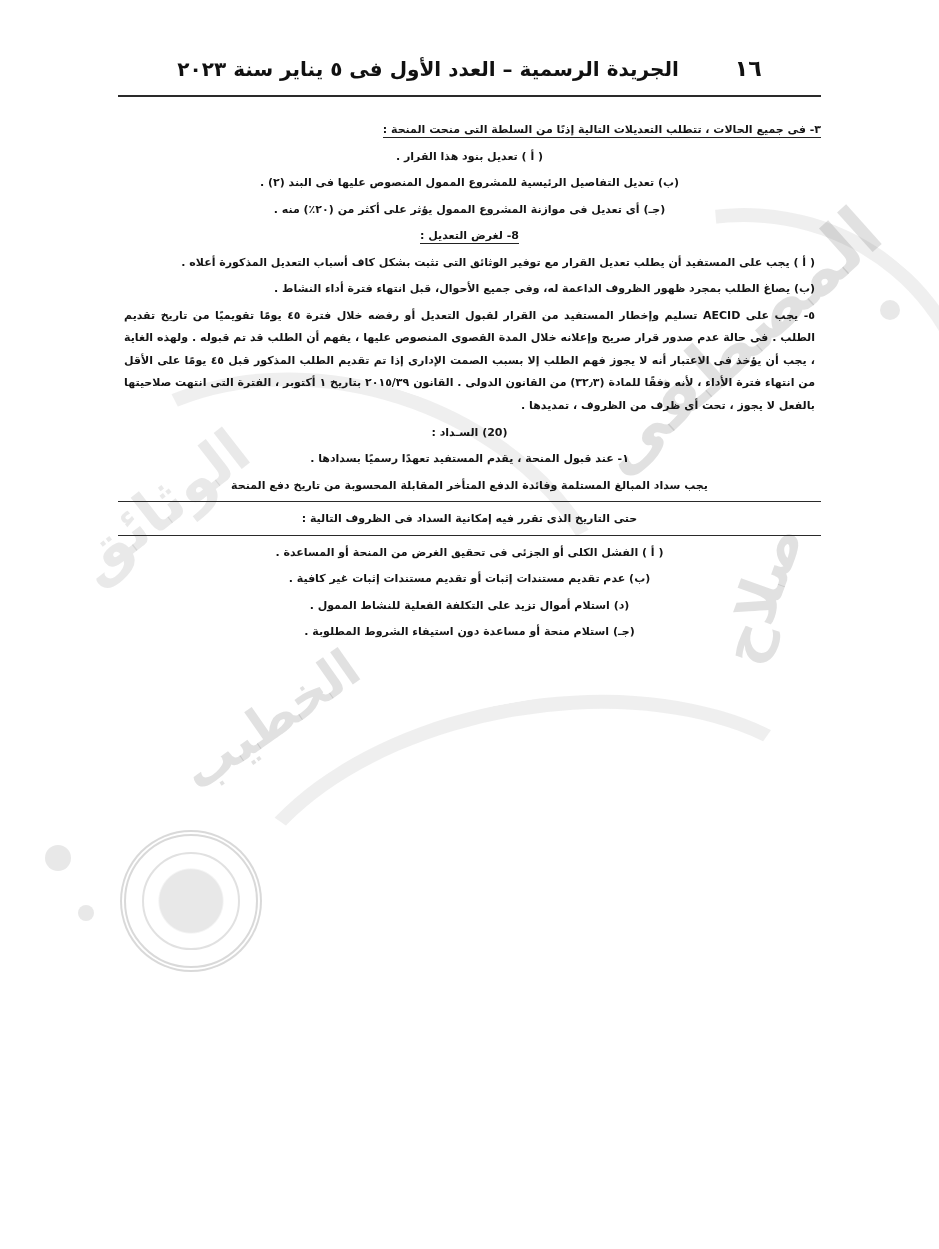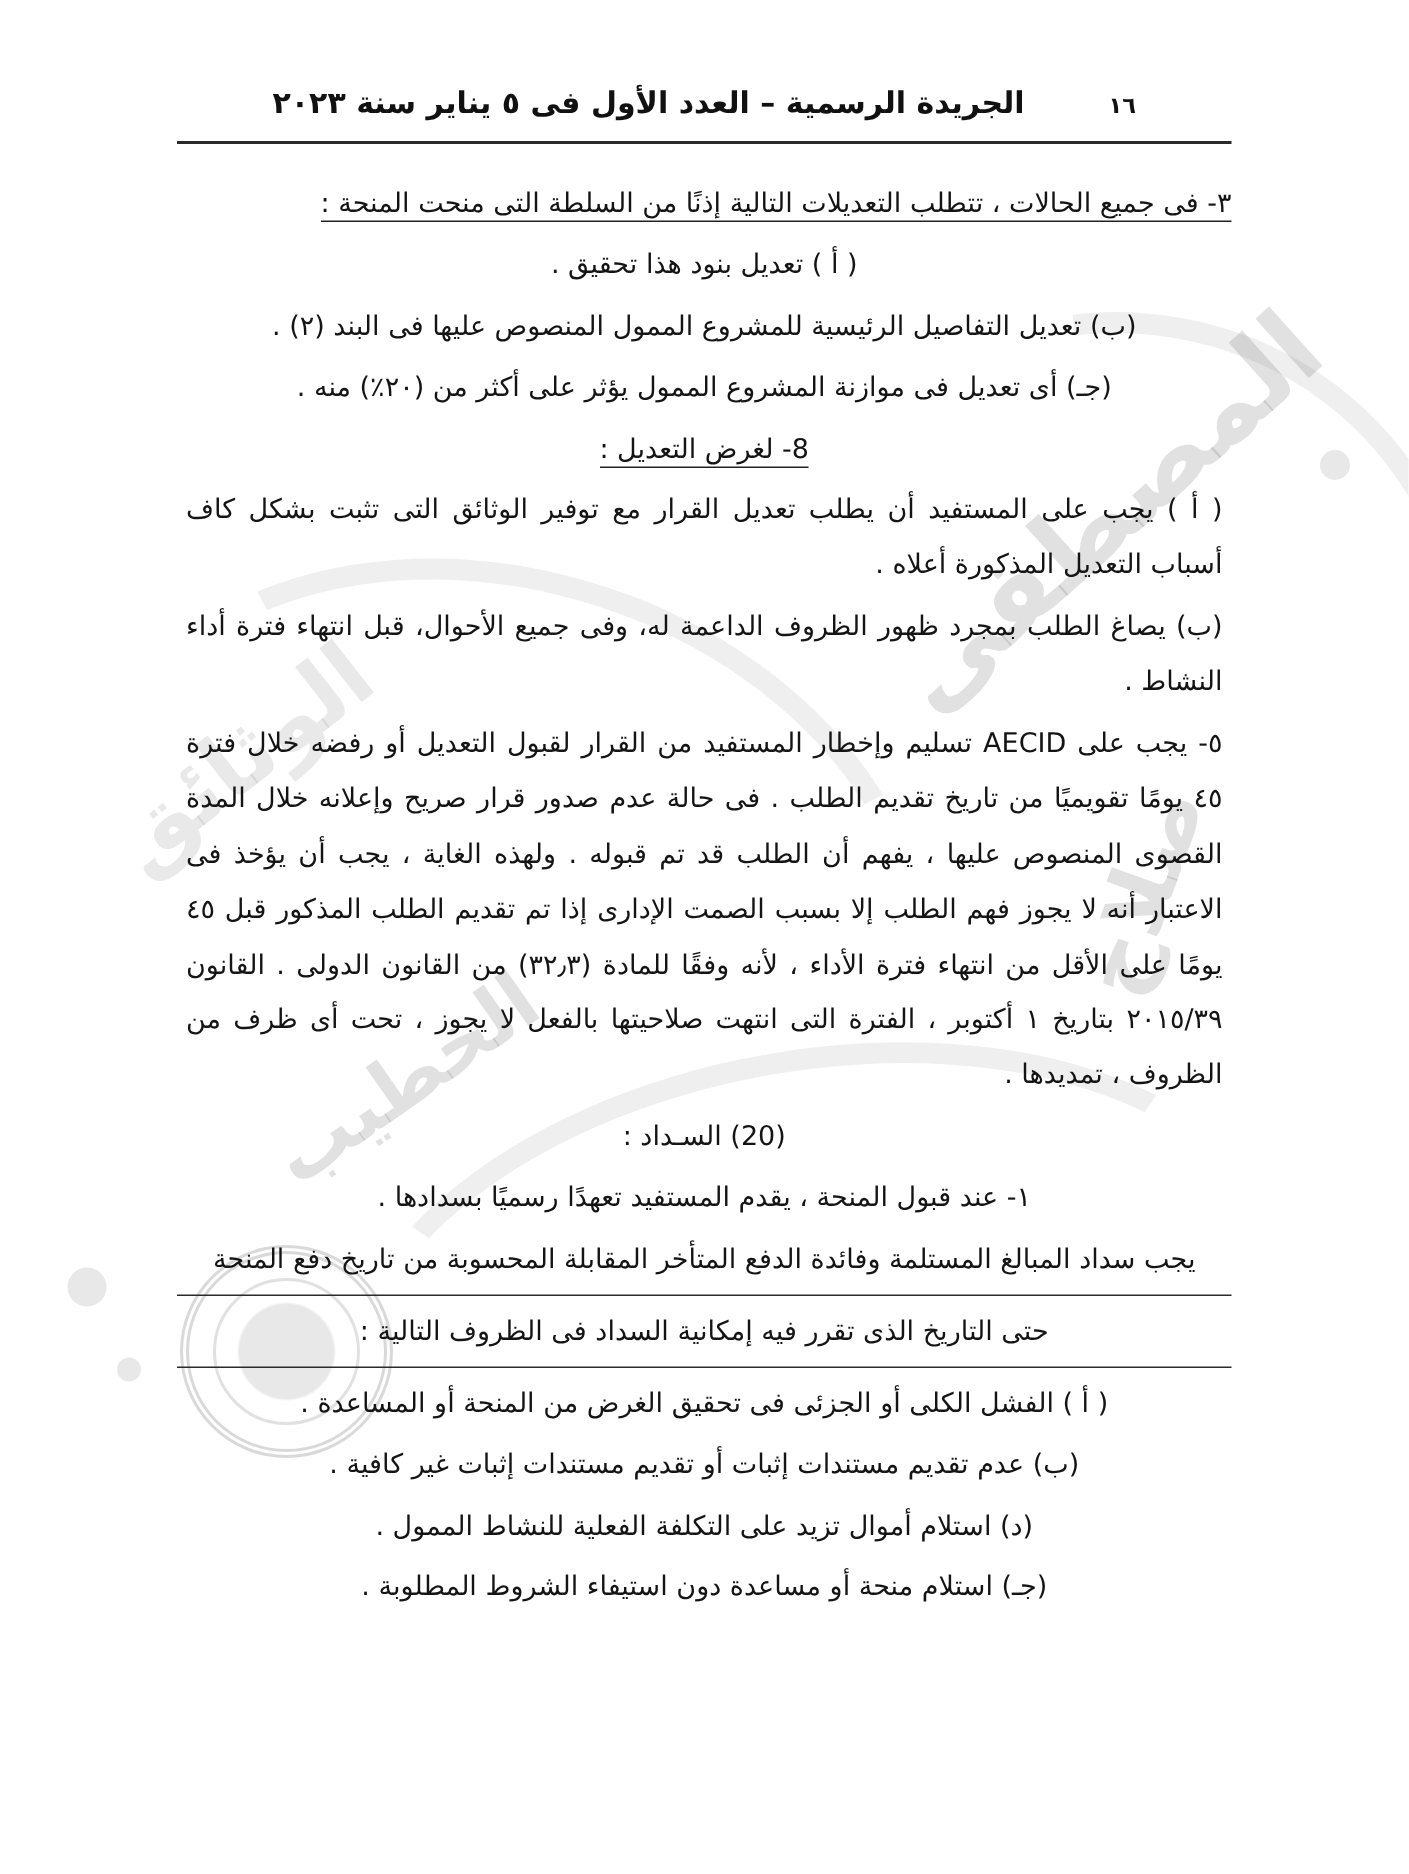--- a/index.html
+++ b/index.html
@@ -109,35 +109,35 @@
     align-items: baseline;
     justify-content: center;
     gap: 56px;
     font-family: "DejaVu Sans", sans-serif;
     font-weight: bold;
     font-size: 20px;
     color: #111;
     margin-bottom: 14px;
   }
   .header-title { white-space: nowrap; }
-  .header-page-number { font-size: 15px; letter-spacing: 1px; }
+  .header-page-number { font-size: 22px; letter-spacing: 1px; }
 
   .header-rule {
     border: none;
     border-top: 2px solid #2a2a2a;
     margin: 0 0 22px 0;
   }
 
   .body-text {
-    font-size: 18px;
+    font-size: 11px;
     line-height: 2.05;
     text-align: justify;
     text-align-last: center;
     color: #141414;
-    font-weight: normal;
+    font-weight: bold;
   }
 
   
   p.lead {
     text-align: right;
     text-align-last: right;
     margin: 0 0 4px 0;
   }
   p.center {
     text-align: center;
@@ -187,21 +187,21 @@
     <span class="header-title">الجريدة الرسمية – العدد الأول فى ٥ يناير سنة ٢٠٢٣</span>
   </div>
   <hr class="header-rule">
 
   <div class="body-text">
 
     <div>
       <p class="lead">
         <span class="underline-seg">٣- فى جميع الحالات ، تتطلب التعديلات التالية إذنًا من السلطة التى منحت المنحة :</span>
       </p>
-      <p class="center">( أ ) تعديل بنود هذا تحقيق .</p>
+      <p class="center">( أ ) تعديل بنود هذا القرار .</p>
       <p class="center">(ب) تعديل التفاصيل الرئيسية للمشروع الممول المنصوص عليها فى البند (٢) .</p>
       <p class="center">(جـ) أى تعديل فى موازنة المشروع الممول يؤثر على أكثر من (٢٠٪) منه .</p>
     </div>
 
     <div>
       <p class="center">
         <span class="underline-seg">8- لغرض التعديل :</span>
       </p>
       <p class="justify indent-block">( أ ) يجب على المستفيد أن يطلب تعديل القرار مع توفير الوثائق التى تثبت بشكل كاف أسباب التعديل المذكورة أعلاه .</p>
       <p class="justify indent-block">(ب) يصاغ الطلب بمجرد ظهور الظروف الداعمة له، وفى جميع الأحوال، قبل انتهاء فترة أداء النشاط .</p>

